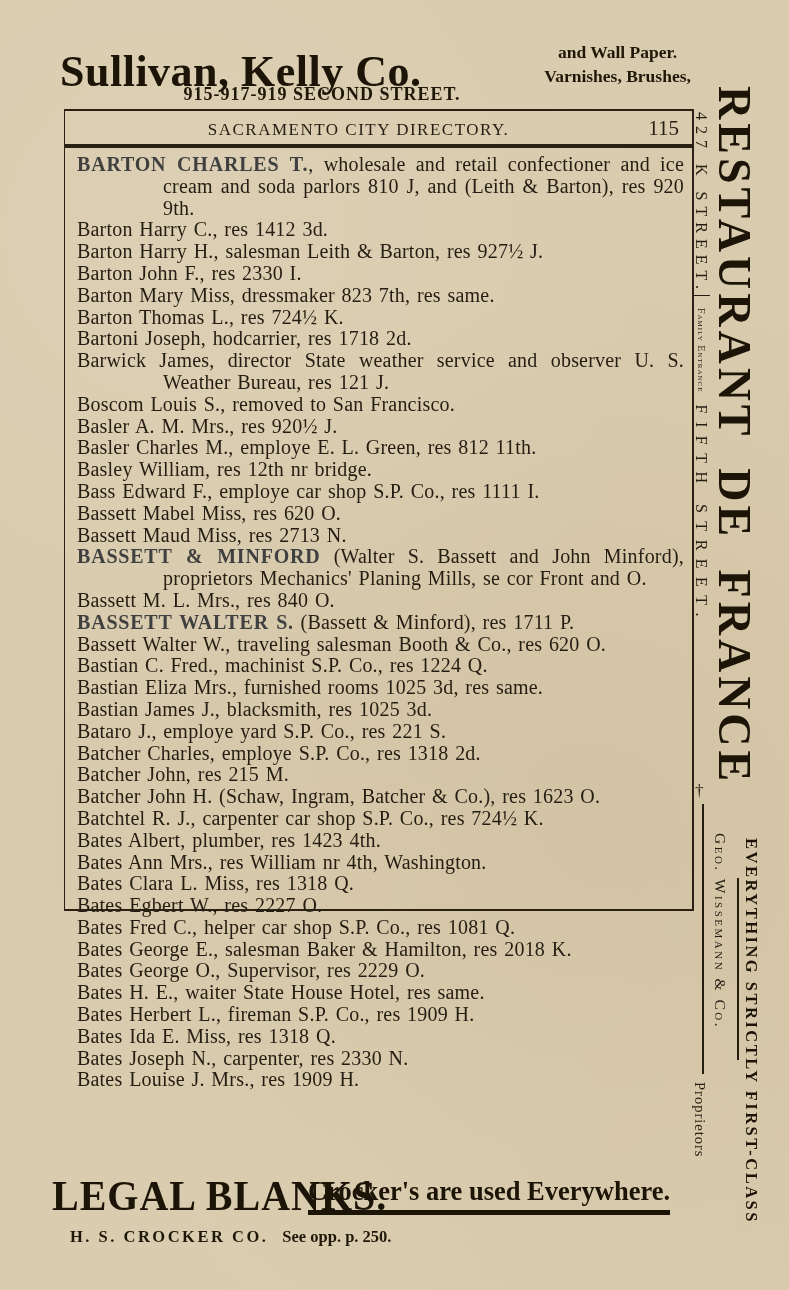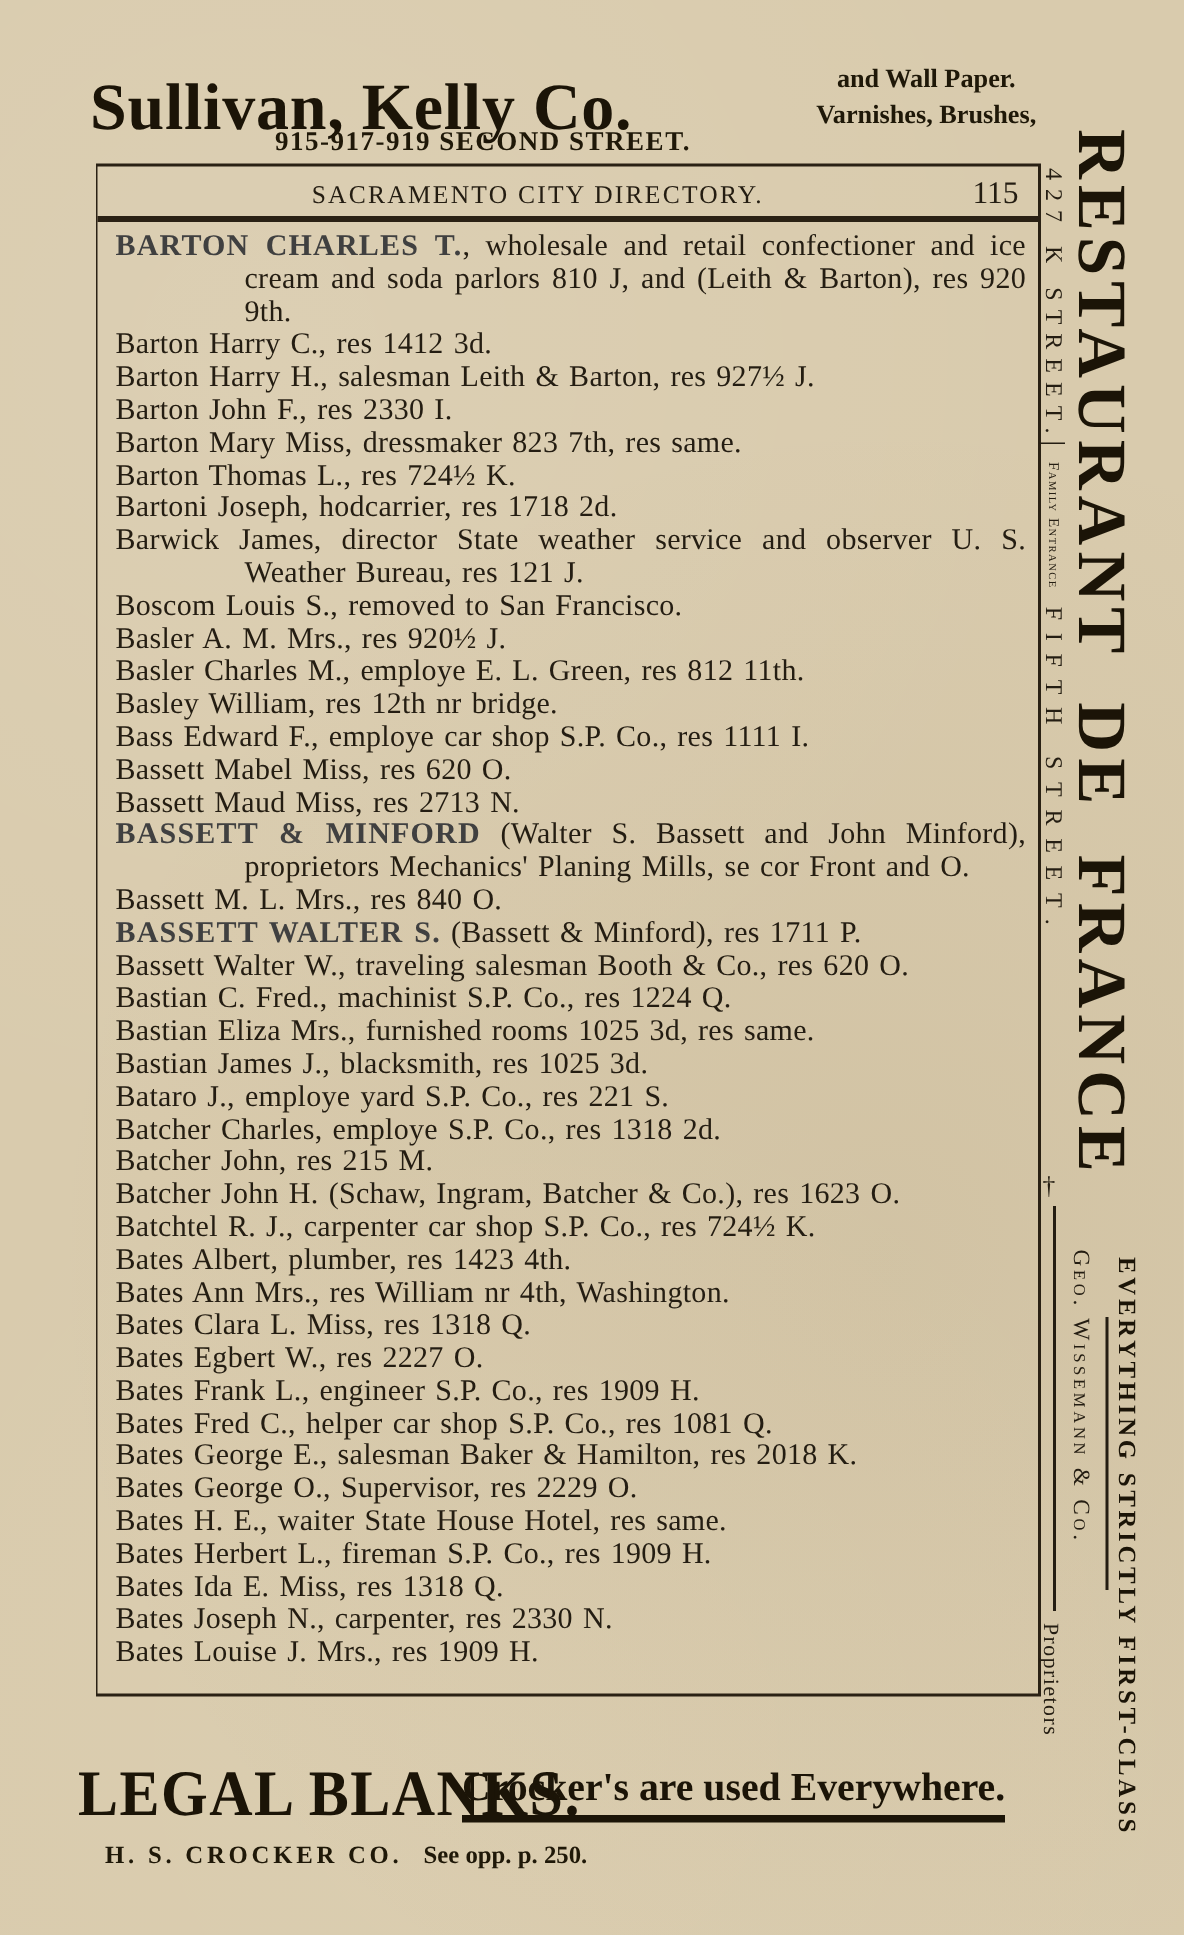--- a/index.html
+++ b/index.html
@@ -31,21 +31,21 @@
     text-align: center; color: #1f1808;
   }
   .top-address {
     left: 117px; top: 84px; width: 410px;
     font-size: 18px; font-weight: 700; letter-spacing: 1px;
     text-align: center; color: #1f1808;
   }
 
   
   .dir-box {
-    left: 64px; top: 109px; width: 630px; height: 1022px;
+    left: 64px; top: 109px; width: 630px; height: 802px;
     border: 2px solid var(--rule);
     border-left-width: 1.5px;
     background: transparent;
   }
   .dir-head {
     position: relative; height: 37px;
     border-bottom: 4px solid var(--rule);
   }
   .dir-head-title {
     position: absolute; left: 0; right: 40px; top: 9px;
@@ -154,21 +154,20 @@
       <p class="entry">Bastian James J., blacksmith, res 1025 3d.</p>
       <p class="entry">Bataro J., employe yard S.P. Co., res 221 S.</p>
       <p class="entry">Batcher Charles, employe S.P. Co., res 1318 2d.</p>
       <p class="entry">Batcher John, res 215 M.</p>
       <p class="entry">Batcher John H. (Schaw, Ingram, Batcher &amp; Co.), res 1623 O.</p>
       <p class="entry">Batchtel R. J., carpenter car shop S.P. Co., res 724½ K.</p>
       <p class="entry">Bates Albert, plumber, res 1423 4th.</p>
       <p class="entry">Bates Ann Mrs., res William nr 4th, Washington.</p>
       <p class="entry">Bates Clara L. Miss, res 1318 Q.</p>
       <p class="entry">Bates Egbert W., res 2227 O.</p>
-      <p class="entry">Bates Frank L., engineer S.P. Co., res 1909 H.</p>
       <p class="entry">Bates Fred C., helper car shop S.P. Co., res 1081 Q.</p>
       <p class="entry">Bates George E., salesman Baker &amp; Hamilton, res 2018 K.</p>
       <p class="entry">Bates George O., Supervisor, res 2229 O.</p>
       <p class="entry">Bates H. E., waiter State House Hotel, res same.</p>
       <p class="entry">Bates Herbert L., fireman S.P. Co., res 1909 H.</p>
       <p class="entry">Bates Ida E. Miss, res 1318 Q.</p>
       <p class="entry">Bates Joseph N., carpenter, res 2330 N.</p>
       <p class="entry">Bates Louise J. Mrs., res 1909 H.</p>
     </div>
 </div>

